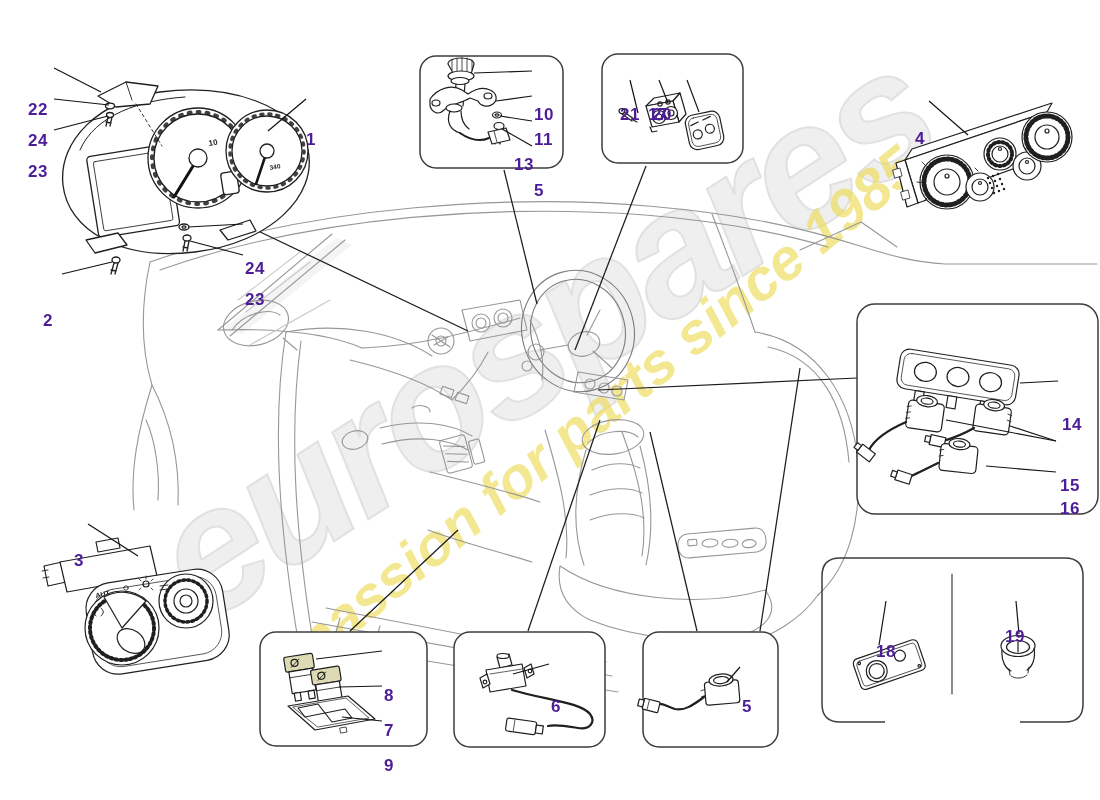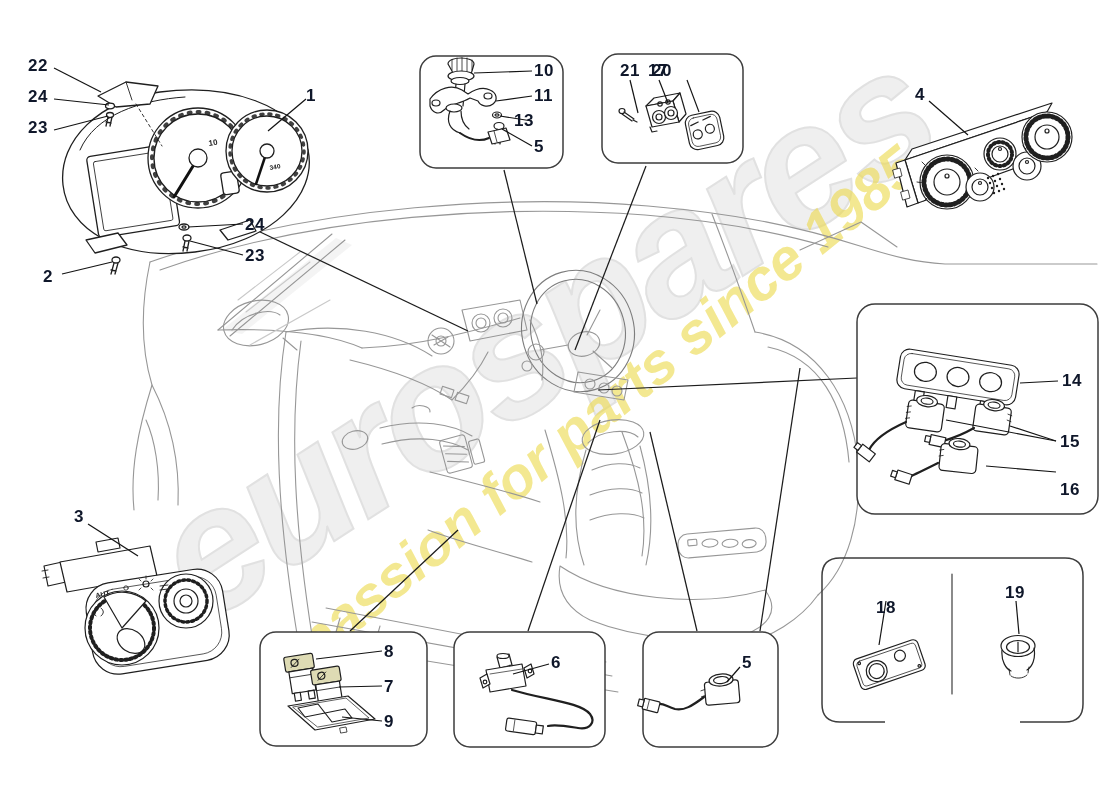--- a/index.html
+++ b/index.html
@@ -1,20 +1,20 @@
 <!DOCTYPE html>
 <html><head>
 <meta charset="utf-8">
 <style>
   html,body{margin:0;padding:0;background:#fff;}
   #stage{position:relative;width:1100px;height:800px;background:#ffffff;overflow:hidden;
          font-family:"Liberation Sans",sans-serif;}
   #stage svg{position:absolute;left:0;top:0;}
-  .co{position:absolute;font:bold 17px "Liberation Sans",sans-serif;color:#0f172a;
-      letter-spacing:.5px;white-space:nowrap;}
+  .co{position:absolute;font:bold 17px "Liberation Sans",sans-serif;color:#4c1d95;
+      letter-spacing:.5px;white-space:nowrap;margin-top:44px;}
   .note{position:absolute;left:872px;top:701px;width:160px;text-align:center;
         font:bold 19px "Liberation Sans",sans-serif;color:#000;line-height:21px;}
 </style>
 </head>
 <body>
 
 <div id="stage">
 <svg width="1100" height="800" viewBox="0 0 1100 800">
 
   <g>
@@ -421,21 +421,21 @@
   <span class="co" style="left:534px;top:61px">10</span>
   <span class="co" style="left:534px;top:86px">11</span>
   <span class="co" style="left:514px;top:111px">13</span>
   <span class="co" style="left:534px;top:137px">5</span>
   <span class="co" style="left:620px;top:61px">21</span>
   <span class="co" style="left:648px;top:61px">17</span>
   <span class="co" style="left:652px;top:61px">20</span>
   <span class="co" style="left:915px;top:85px">4</span>
   <span class="co" style="left:1062px;top:371px">14</span>
   <span class="co" style="left:1060px;top:432px">15</span>
-  <span class="co" style="left:1060px;top:480px">16</span>
+  <span class="co" style="left:1060px;top:455px">16</span>
   <span class="co" style="left:74px;top:507px">3</span>
   <span class="co" style="left:384px;top:642px">8</span>
   <span class="co" style="left:384px;top:677px">7</span>
   <span class="co" style="left:384px;top:712px">9</span>
   <span class="co" style="left:551px;top:653px">6</span>
   <span class="co" style="left:742px;top:653px">5</span>
   <span class="co" style="left:876px;top:598px">18</span>
   <span class="co" style="left:1005px;top:583px">19</span>
 
 </div>

